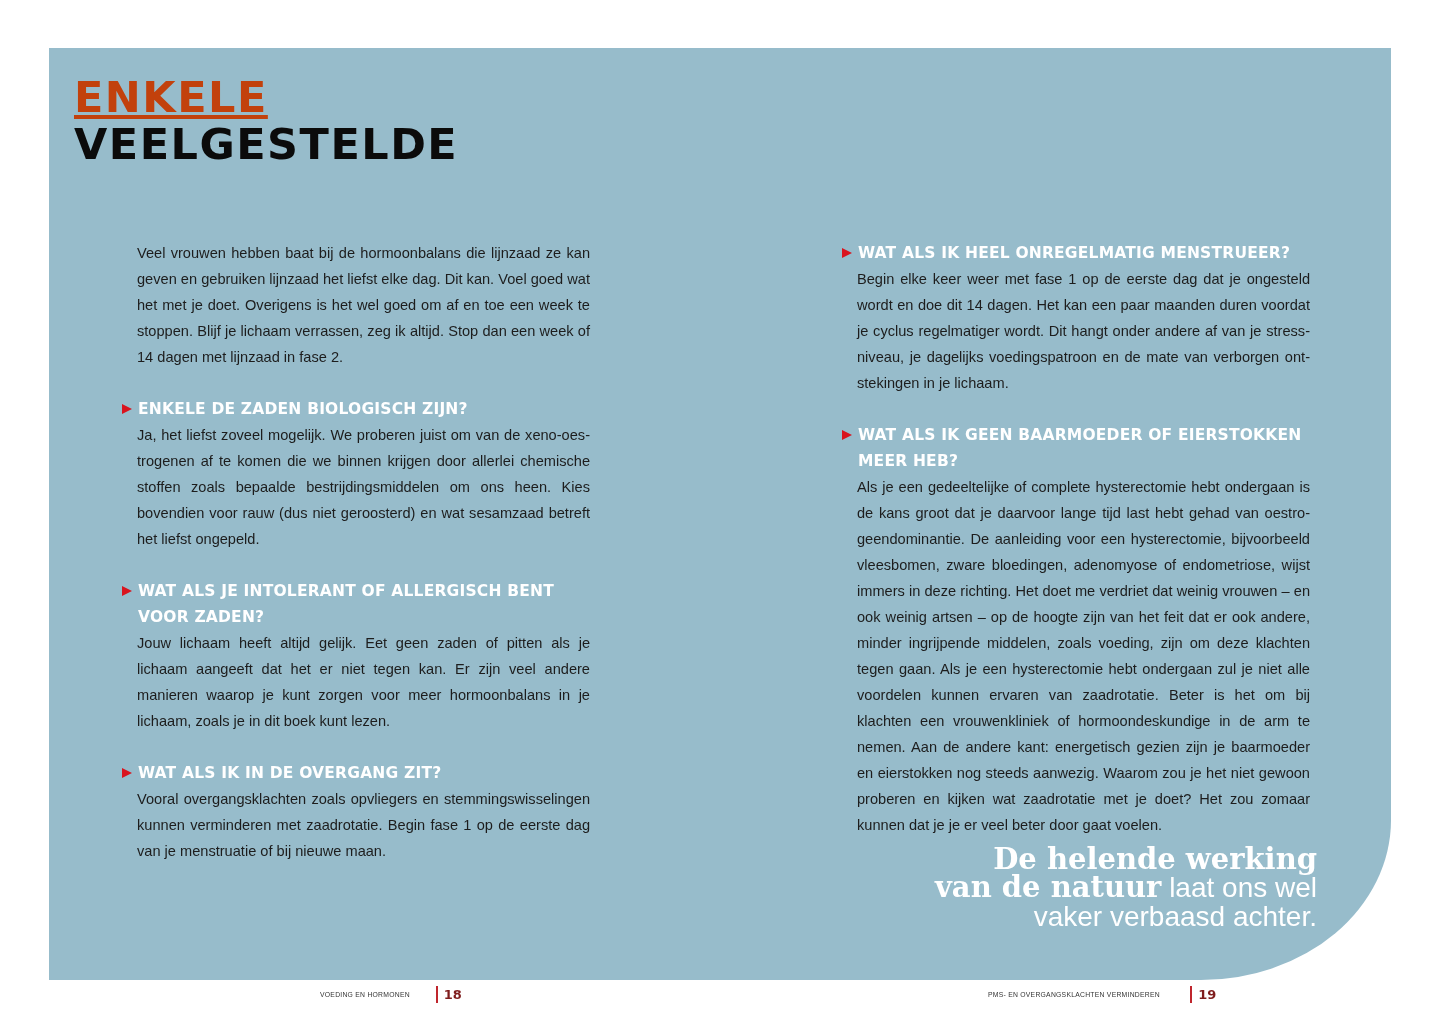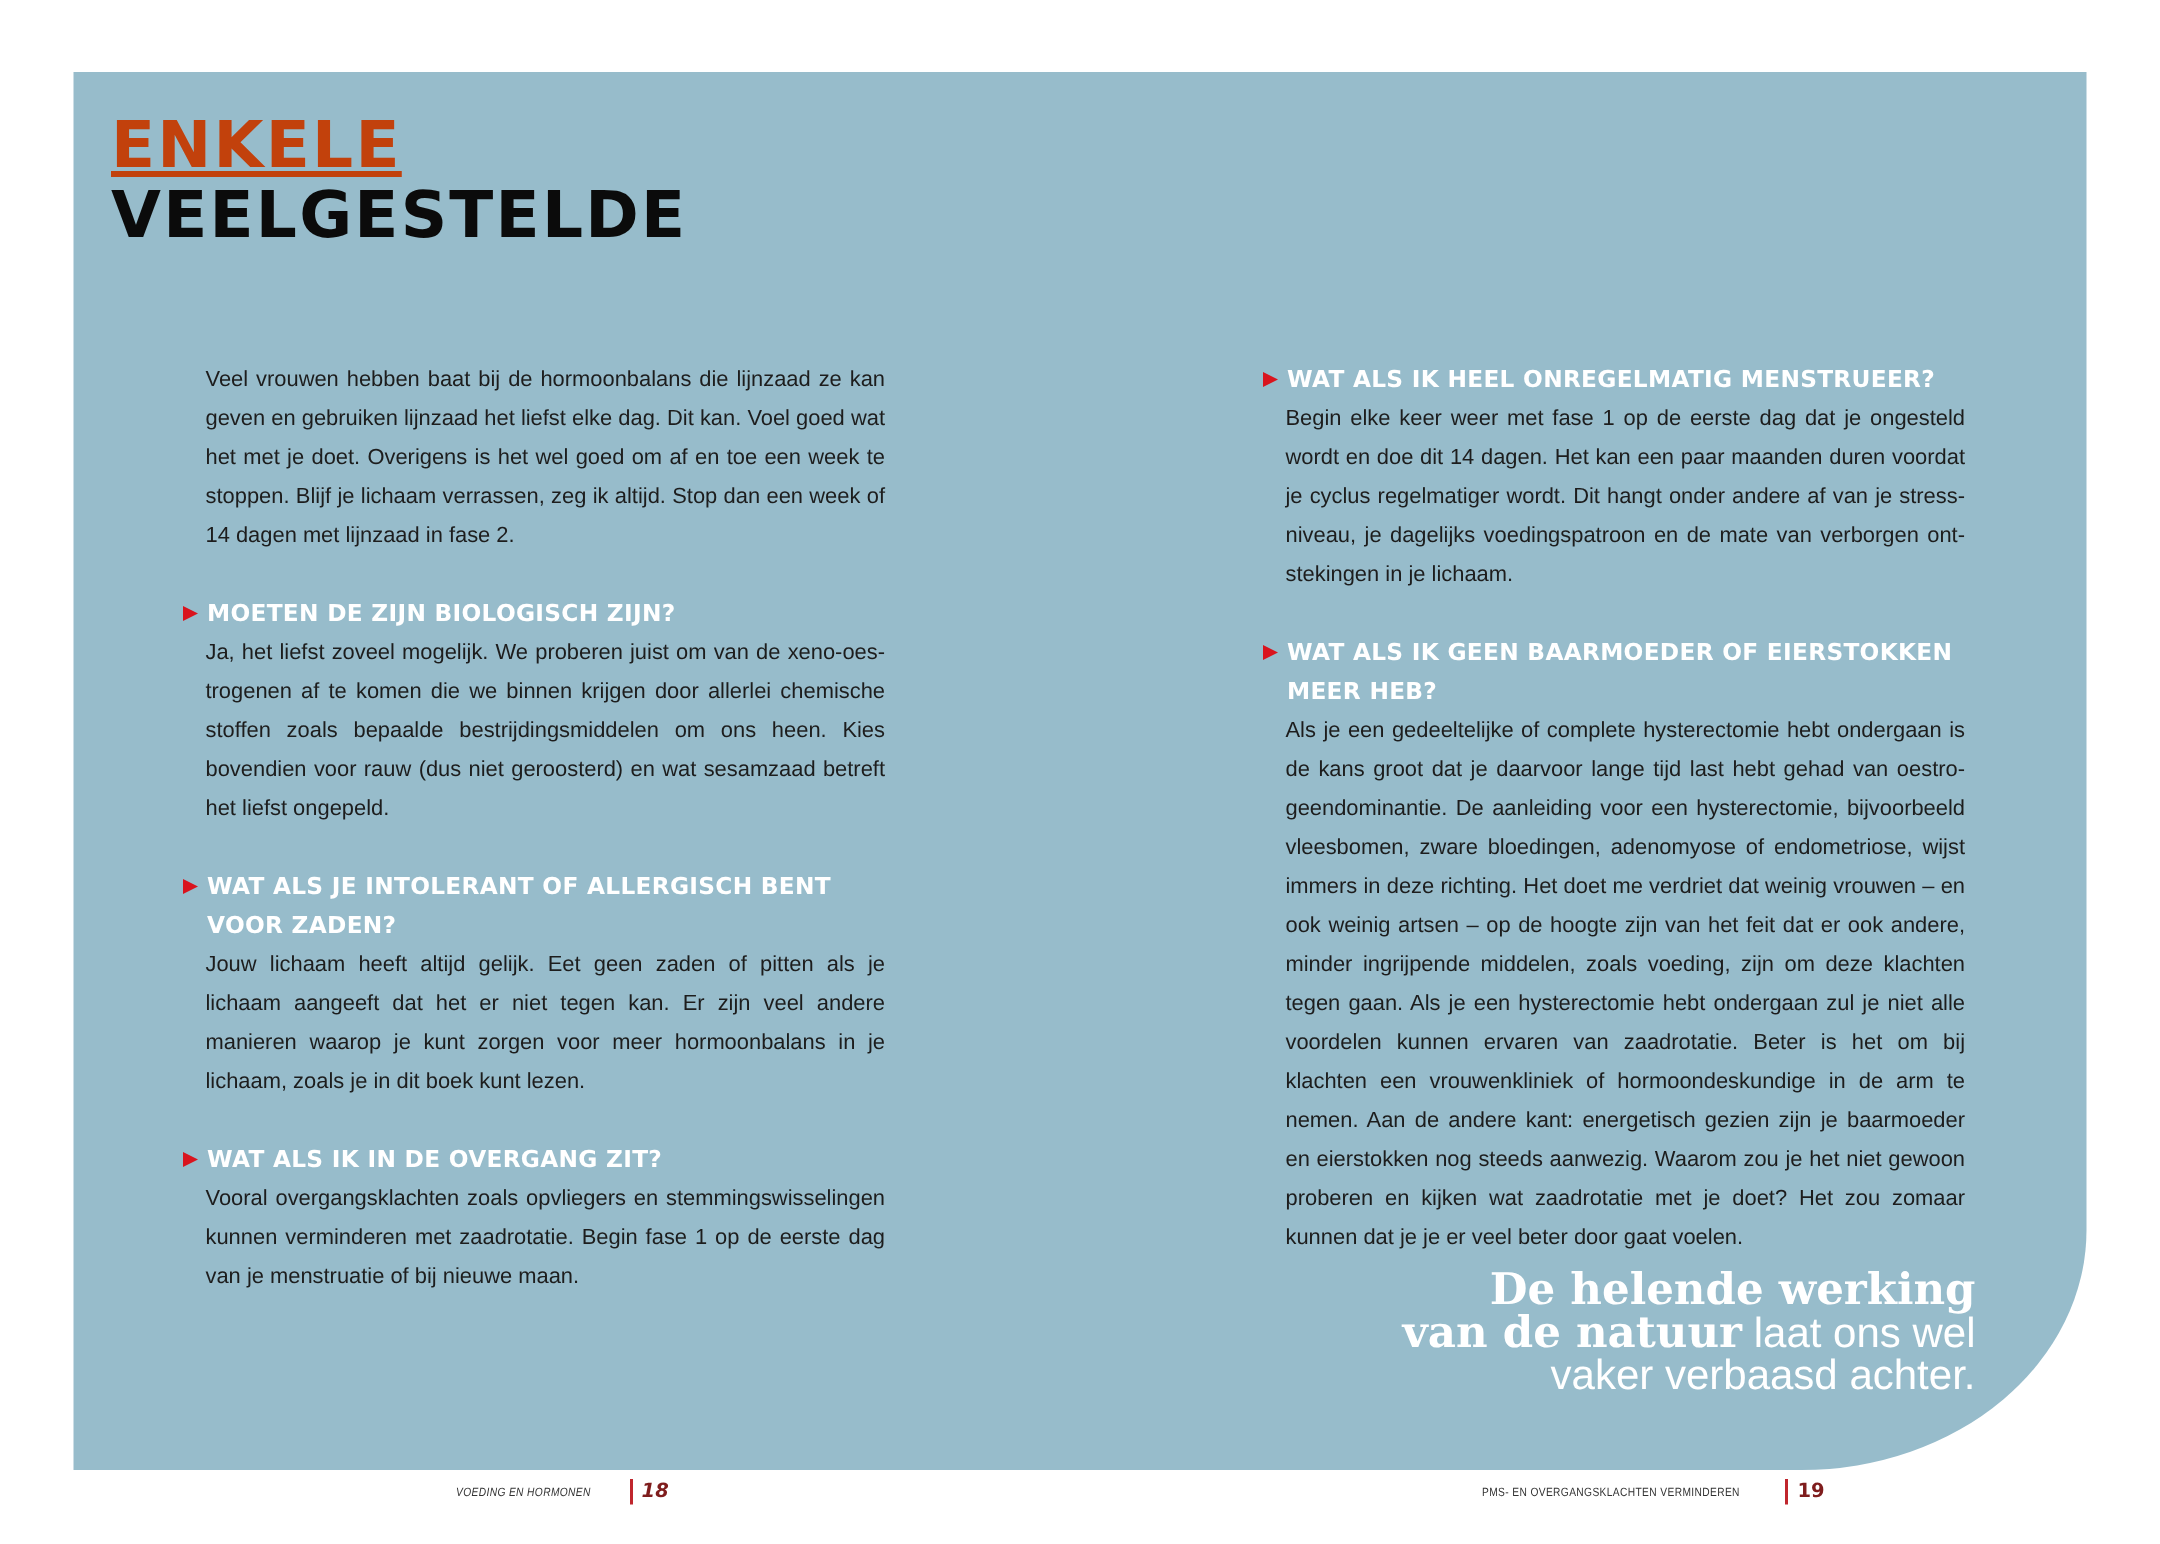--- a/index.html
+++ b/index.html
@@ -97,21 +97,21 @@
       text-align: right;
     }
 
     .footer {
       position: absolute;
       top: 985px;
       display: flex;
       align-items: center;
       height: 18px;
     }
-    .footer.left { left: 304px; font-style: italic; }
+    .footer.left { left: 320px; }
     .footer.right { left: 988px; }
     .footer .section {
       font-family: "Liberation Sans", sans-serif;
       font-size: 8px;
       letter-spacing: 0.3px;
       color: #333333;
       transform: scaleX(0.85);
       transform-origin: left center;
       white-space: nowrap;
     }
@@ -138,21 +138,21 @@
   <span class="line black">VEELGESTELDE</span>
 </h1>
 
 <div class="col left">
   <div class="faq">
     <div class="a">Veel vrouwen hebben baat bij de hormoonbalans die lijnzaad ze kan geven en gebruiken lijnzaad het liefst elke dag. Dit kan. Voel goed wat het met je doet. Overigens is het wel goed om af en toe een week te stoppen. Blijf je lichaam verrassen, zeg ik altijd. Stop dan een week of 14 dagen met lijnzaad in fase 2.</div>
   </div>
   <div class="faq">
     <div class="q">
       <span class="tri"></span>
-      <span>MOETEN DE ZIJN BIOLOGISCH ZIJN?</span>
+      <span>ENKELE DE ZADEN BIOLOGISCH ZIJN?</span>
     </div>
     <div class="a">Ja, het liefst zoveel mogelijk. We proberen juist om van de xeno-oes­trogenen af te komen die we binnen krijgen door allerlei chemische stoffen zoals bepaalde bestrijdingsmiddelen om ons heen. Kies bovendien voor rauw (dus niet geroosterd) en wat sesamzaad betreft het liefst ongepeld.</div>
   </div>
   <div class="faq">
     <div class="q">
       <span class="tri"></span>
       <span>WAT ALS JE INTOLERANT OF ALLERGISCH BENT VOOR ZADEN?</span>
     </div>
     <div class="a">Jouw lichaam heeft altijd gelijk. Eet geen zaden of pitten als je lichaam aangeeft dat het er niet tegen kan. Er zijn veel andere manieren waar­op je kunt zorgen voor meer hormoonbalans in je lichaam, zoals je in dit boek kunt lezen.</div>
   </div>

